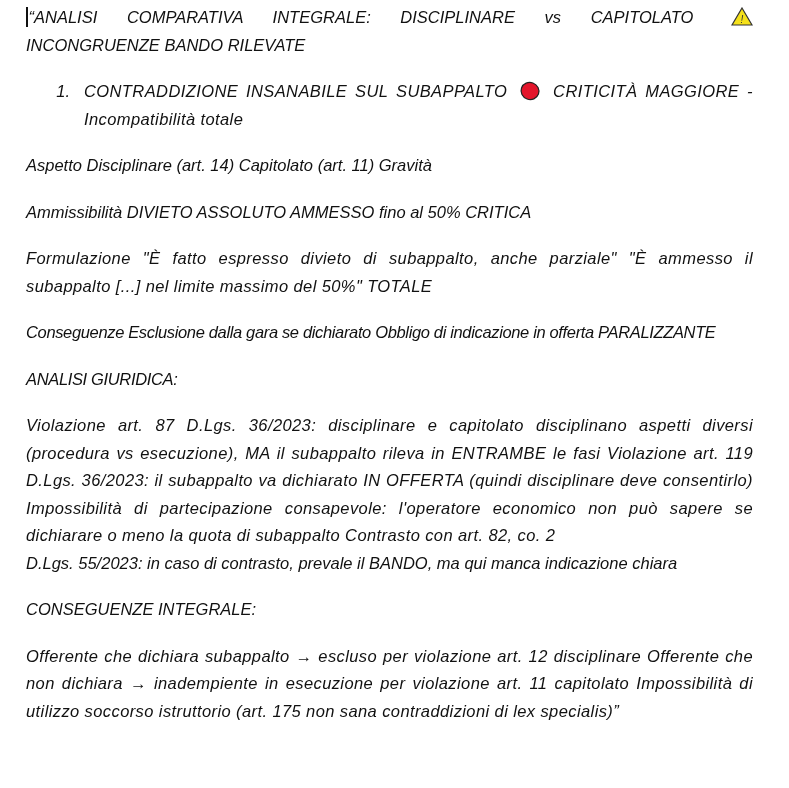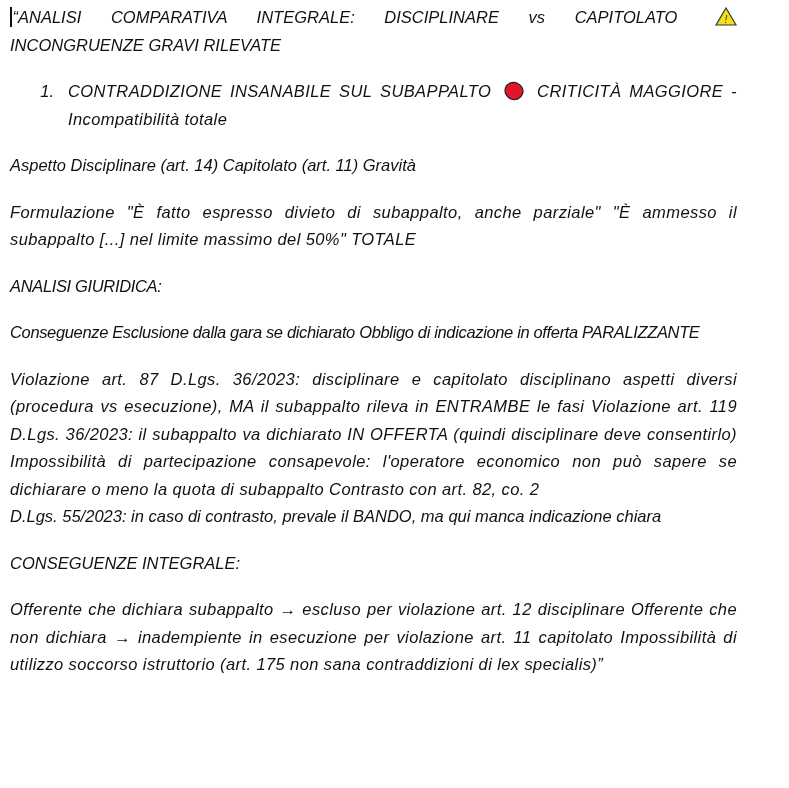--- a/index.html
+++ b/index.html
@@ -1,18 +1,18 @@
 <!DOCTYPE html>
 <html><head>
   <meta charset="utf-8">
   <style>
     html, body { margin: 0; padding: 0; background: #ffffff; }
     body { width: 789px; height: 788px; overflow: hidden; position: relative; }
     .doc {
-      position: absolute; left: 10px; top: 4px; width: 727px;
+      position: absolute; left: 26px; top: 4px; width: 727px;
       font-family: "Liberation Sans", sans-serif;
       font-style: italic; font-size: 16.5px; color: #111111;
       line-height: 27.5px;
     }
     .p { margin: 0 0 19px 0; text-align: justify; text-align-last: left; }
     .cursor { display: inline-block; width: 1.5px; height: 20px; background: #111; vertical-align: -4px; margin-right: 1px; }
     .title { word-spacing: 24px; }
     .title .tail { word-spacing: normal; }
     .warn { display: inline-block; width: 22px; height: 19px; vertical-align: -3px; margin-left: 8px; }
     .list { margin: 0 0 19px 0; padding: 0; list-style: none; }
@@ -27,38 +27,39 @@
 <body>
 
 <div class="doc">
 
   <p class="p title">
     <span class="cursor"></span><span>“ANALISI COMPARATIVA INTEGRALE: DISCIPLINARE vs CAPITOLATO</span>
     <svg class="warn" viewBox="0 0 22 19">
       <polygon points="11,1 21,18 1,18" fill="#f5e11a" stroke="#333" stroke-width="1.2"></polygon>
       <text x="11" y="16" font-size="10" text-anchor="middle" fill="#333" font-family="Liberation Sans, sans-serif" font-style="italic">!</text>
     </svg>
-    <span class="tail">INCONGRUENZE GRAVI RILEVATE</span>
+    <span class="tail">INCONGRUENZE BANDO RILEVATE</span>
   </p>
 
   <ol class="list">
     <li>
       <span class="num">1.</span>
       <span class="li-text wide">
         <span>CONTRADDIZIONE INSANABILE SUL SUBAPPALTO</span>
         <svg class="dot" viewBox="0 0 22 20">
           <ellipse cx="11" cy="10" rx="9" ry="8.5" transform="rotate(20 11 10)" fill="#e3152b" stroke="#222" stroke-width="1.2"></ellipse>
         </svg>
         <span>CRITICITÀ MAGGIORE - Incompatibilità totale</span>
       </span>
     </li>
   </ol>
 
   <p class="p">Aspetto Disciplinare (art. 14) Capitolato (art. 11) Gravità</p>
+  <p class="p">Ammissibilità DIVIETO ASSOLUTO AMMESSO fino al 50% CRITICA</p>
   <p class="p wide">Formulazione "È fatto espresso divieto di subappalto, anche parziale" "È ammesso il subappalto [...] nel limite massimo del 50%" TOTALE</p>
+  <p class="p cond">Conseguenze Esclusione dalla gara se dichiarato Obbligo di indicazione in offerta PARALIZZANTE</p>
   <p class="p cond">ANALISI GIURIDICA:</p>
-  <p class="p cond">Conseguenze Esclusione dalla gara se dichiarato Obbligo di indicazione in offerta PARALIZZANTE</p>
   <p class="p wide" style="margin-bottom:0">Violazione art. 87 D.Lgs. 36/2023: disciplinare e capitolato disciplinano aspetti diversi (procedura vs esecuzione), MA il subappalto rileva in ENTRAMBE le fasi Violazione art. 119 D.Lgs. 36/2023: il subappalto va dichiarato IN OFFERTA (quindi disciplinare deve consentirlo) Impossibilità di partecipazione consapevole: l'operatore economico non può sapere se dichiarare o meno la quota di subappalto Contrasto con art. 82, co. 2</p>
   <p class="p">D.Lgs. 55/2023: in caso di contrasto, prevale il BANDO, ma qui manca indicazione chiara</p>
   <p class="p">CONSEGUENZE INTEGRALE:</p>
   <p class="p wide">Offerente che dichiara subappalto → escluso per violazione art. 12 disciplinare Offerente che non dichiara → inadempiente in esecuzione per violazione art. 11 capitolato Impossibilità di utilizzo soccorso istruttorio (art. 175 non sana contraddizioni di lex specialis)”</p>
 
 </div>
 
 </body></html>

